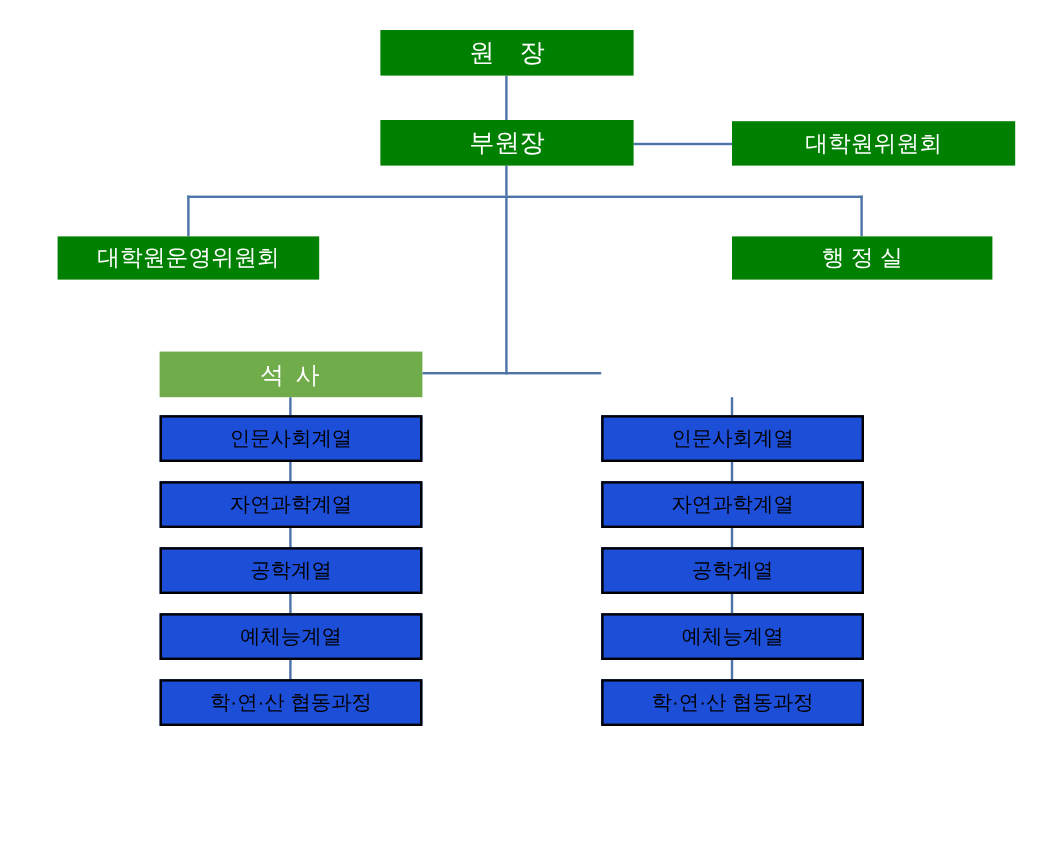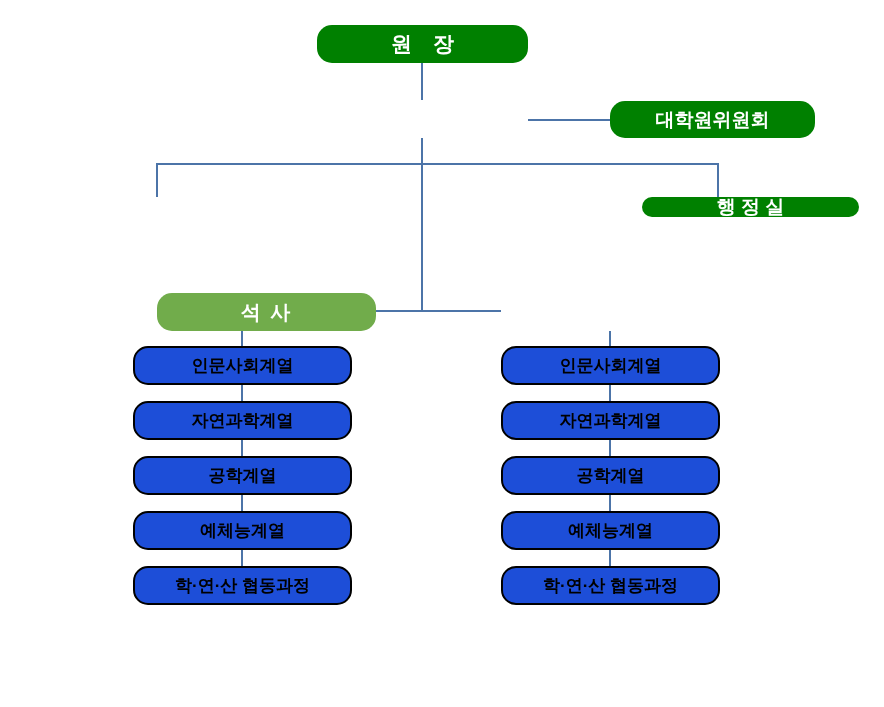--- a/index.html
+++ b/index.html
@@ -14,23 +14,22 @@
     height: 707px;
     background: #ffffff;
     overflow: hidden;
   }
   .box {
     position: absolute;
     display: flex;
     align-items: center;
     justify-content: center;
     box-sizing: border-box;
-    font-weight: bold;
+    font-weight: normal;
     white-space: pre;
-    border-radius: 15px;
   }
   .dark-green {
     background: #008000;
     color: #ffffff;
     font-size: 21px;
   }
   .light-green {
     background: #71AC4B;
     color: #ffffff;
     font-size: 20px;
@@ -68,27 +67,29 @@
   <div class="line" style="left:241px; top:550px; width:2px; height:16px;"></div>
 
   <div class="line" style="left:609px; top:331px; width:2px; height:15px;"></div>
   <div class="line" style="left:609px; top:385px; width:2px; height:16px;"></div>
   <div class="line" style="left:609px; top:440px; width:2px; height:16px;"></div>
   <div class="line" style="left:609px; top:495px; width:2px; height:16px;"></div>
   <div class="line" style="left:609px; top:550px; width:2px; height:16px;"></div>
 
   <div class="box dark-green" style="left:317px; top:25px; width:211px; height:38px;">원　장</div>
 
+  <div class="box dark-green" style="left:317px; top:100px; width:211px; height:38px;">부원장</div>
 
-  <div class="box dark-green" style="left:610px; top:101px; width:205px; height:37px; font-size:19px;">대학원위원회</div>
+  <div class="box dark-green" style="left:610px; top:101px; width:236px; height:37px; font-size:19px;">대학원위원회</div>
 
+  <div class="box dark-green" style="left:48px; top:197px; width:218px; height:36px; font-size:19px;">대학원운영위원회</div>
 
-  <div class="box dark-green" style="left:610px; top:197px; width:217px; height:20px; font-size:19px;margin-left:32px;">행 정 실</div>
+  <div class="box dark-green" style="left:610px; top:197px; width:217px; height:36px; font-size:19px;">행 정 실</div>
 
-  <div class="box light-green" style="left:133px; top:293px; width:219px; height:38px;margin-left:24px;">석 사</div>
+  <div class="box light-green" style="left:133px; top:293px; width:219px; height:38px;">석 사</div>
 
 
   <div class="box dept" style="left:133px; top:346px; width:219px; height:39px;">인문사회계열</div>
   <div class="box dept" style="left:133px; top:401px; width:219px; height:39px;">자연과학계열</div>
   <div class="box dept" style="left:133px; top:456px; width:219px; height:39px;">공학계열</div>
   <div class="box dept" style="left:133px; top:511px; width:219px; height:39px;">예체능계열</div>
   <div class="box dept" style="left:133px; top:566px; width:219px; height:39px;">학·연·산 협동과정</div>
 
   <div class="box dept" style="left:501px; top:346px; width:219px; height:39px;">인문사회계열</div>
   <div class="box dept" style="left:501px; top:401px; width:219px; height:39px;">자연과학계열</div>

